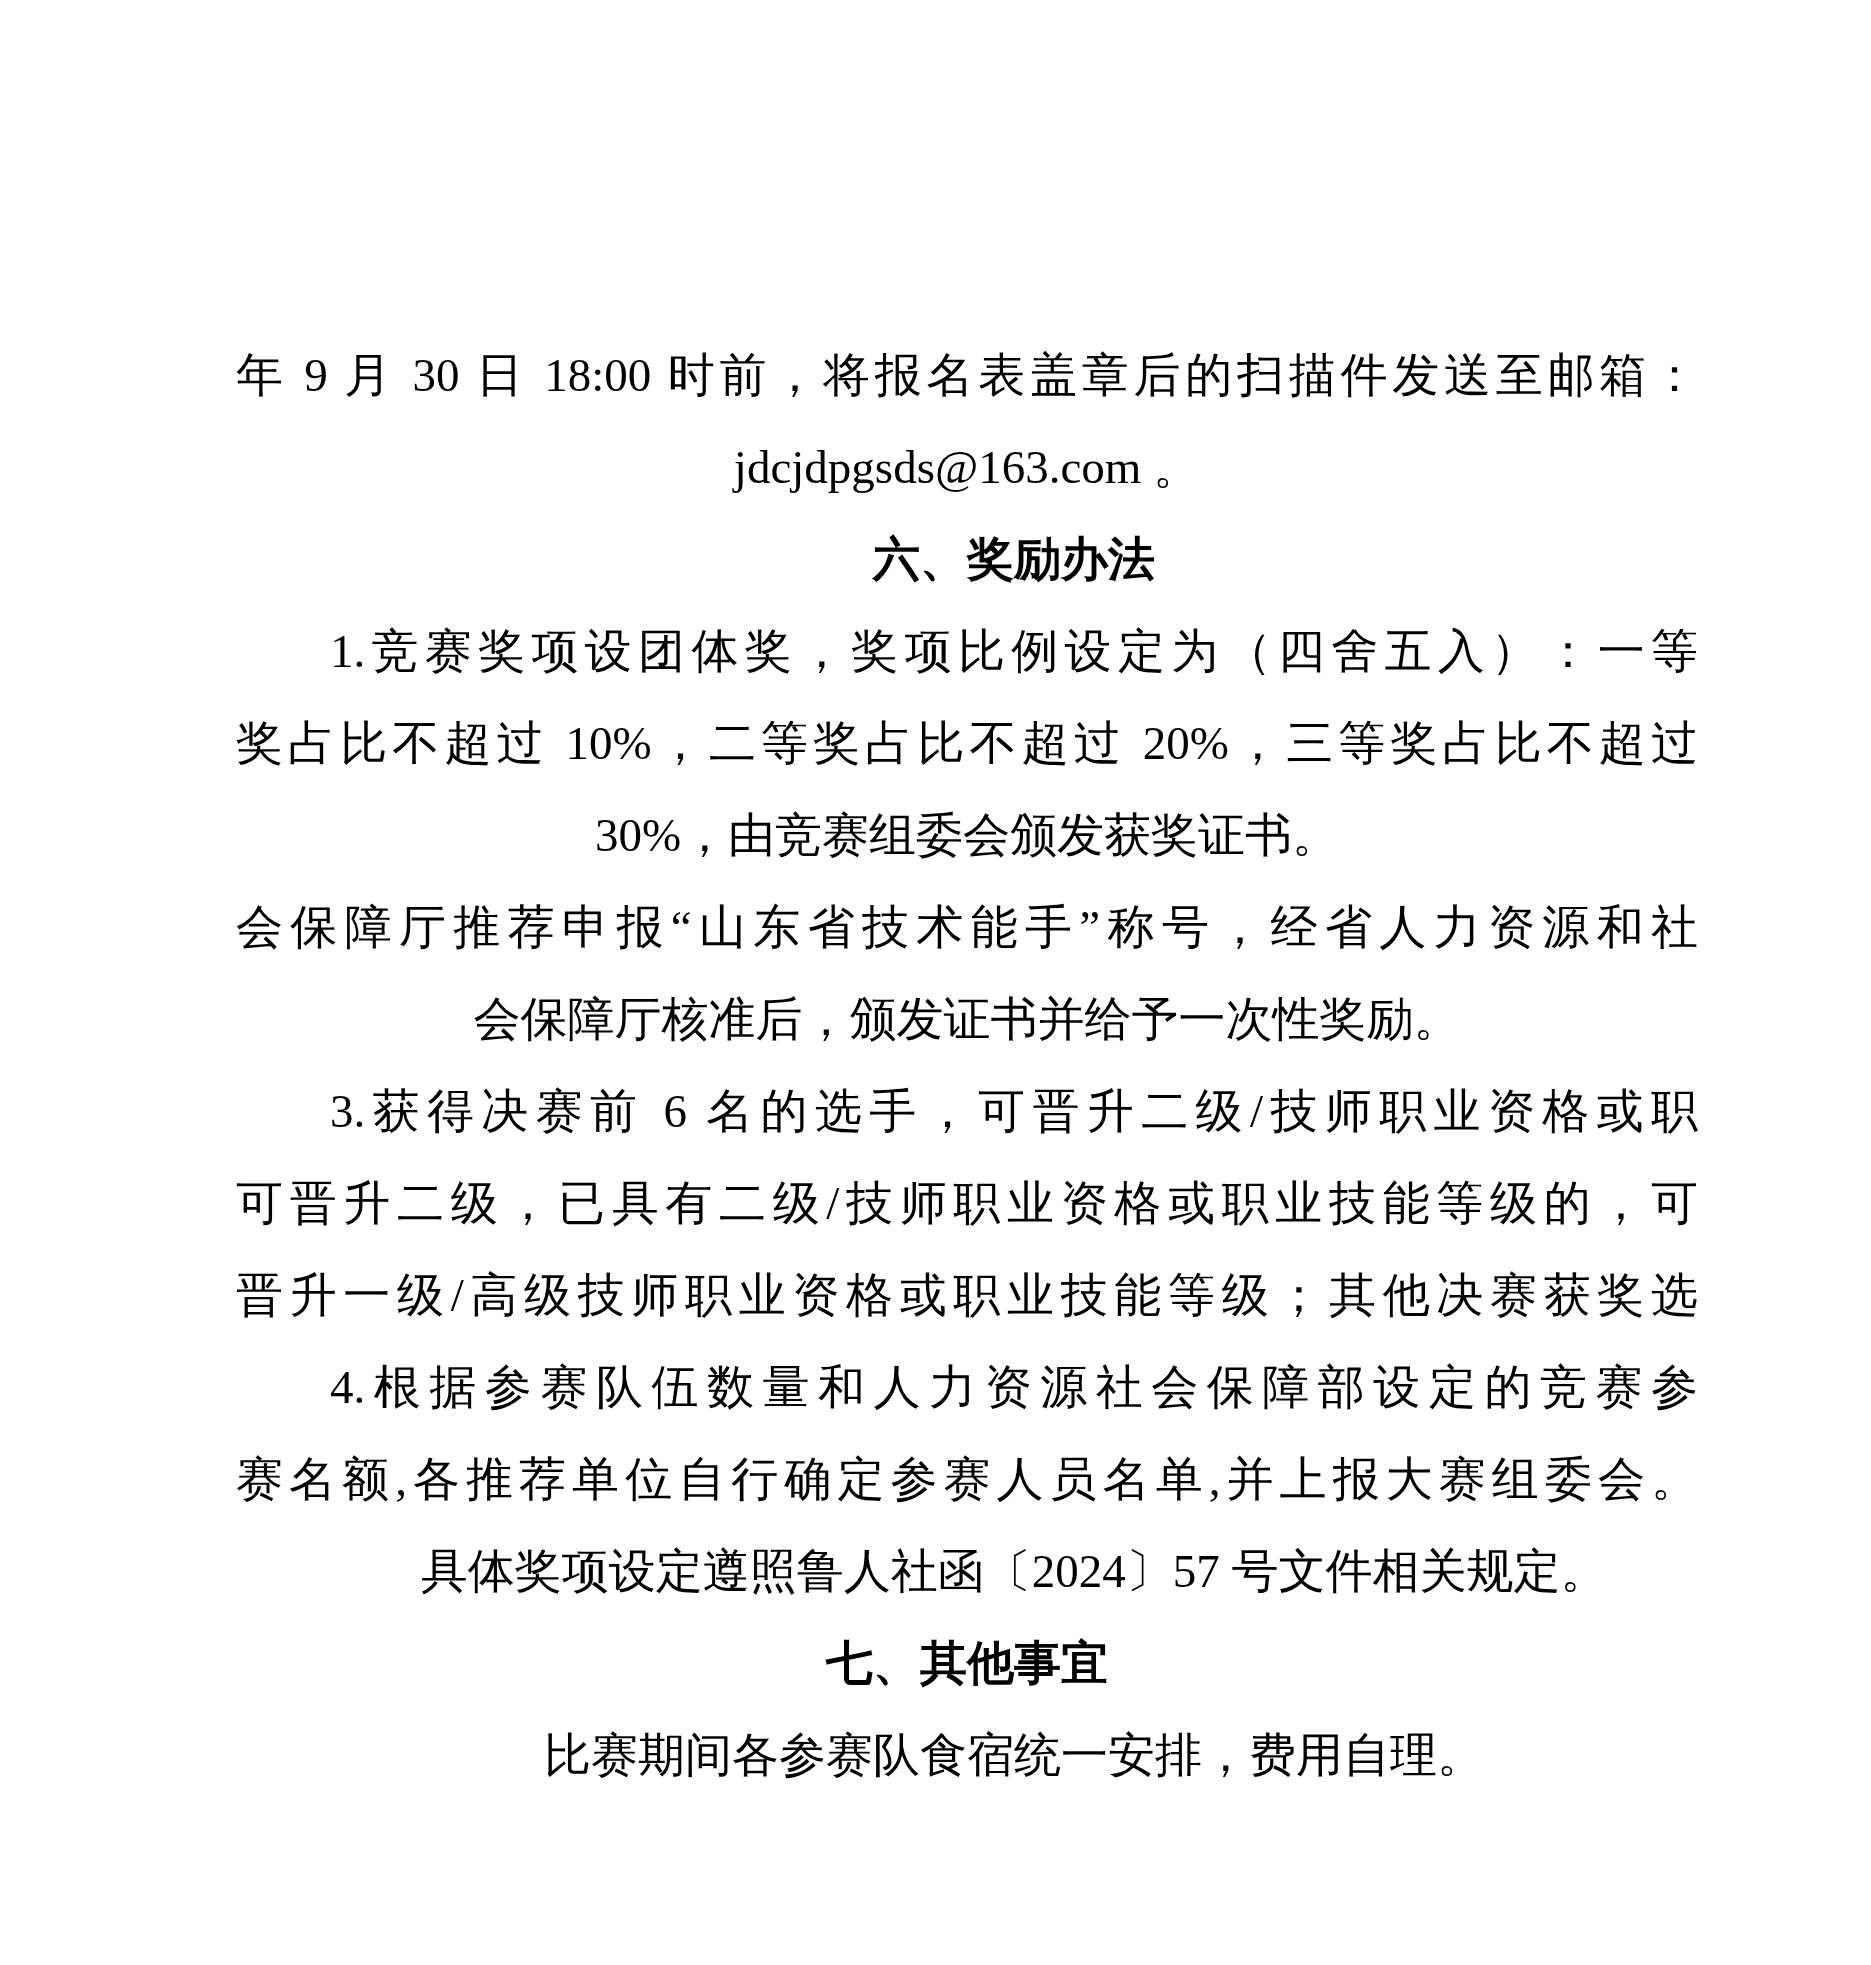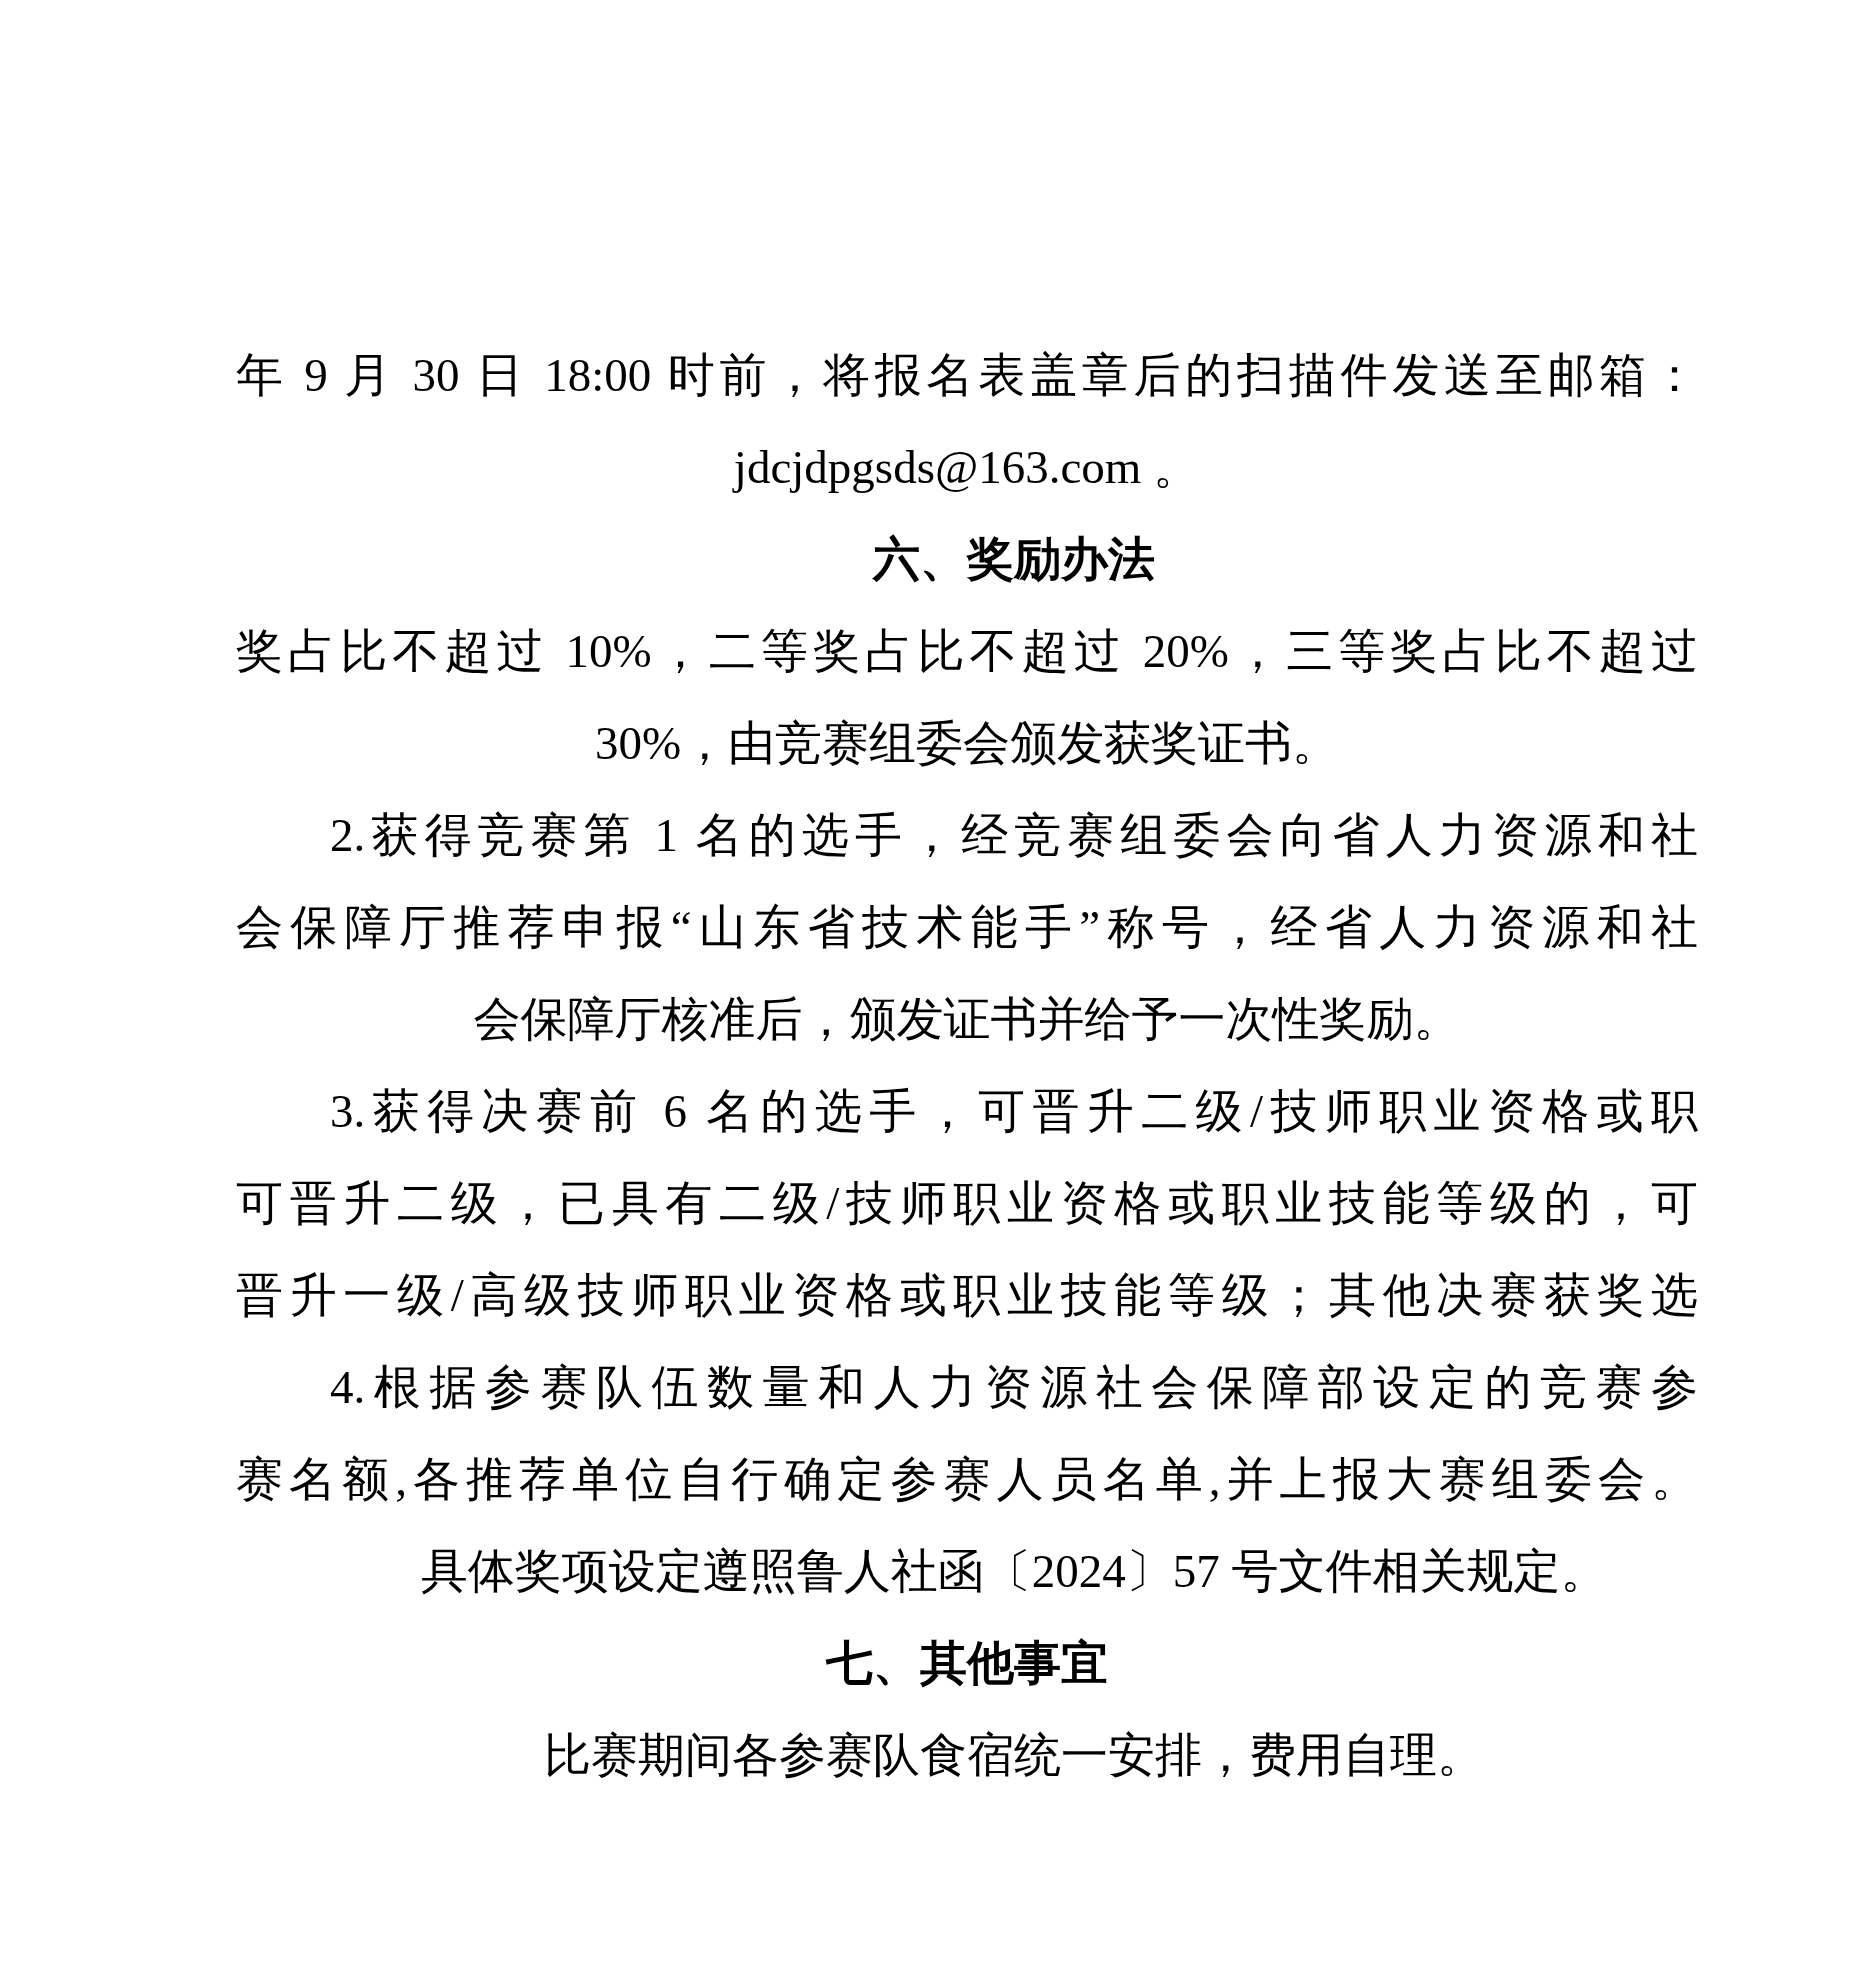--- a/index.html
+++ b/index.html
@@ -42,23 +42,23 @@
   }
 </style>
 </head>
 <body>
 
 <main>
   <div id="doc">
       <div class="line body just">年 9 月 30 日 18:00 时前，将报名表盖章后的扫描件发送至邮箱：</div>
       <div class="line body left">jdcjdpgsds@163.com 。</div>
       <div class="line h indent">六、奖励办法</div>
+      <div class="line body just indent">1.竞赛奖项设团体奖，奖项比例设定为（四舍五入）：一等</div>
       <div class="line body just">奖占比不超过 10%，二等奖占比不超过 20%，三等奖占比不超过</div>
       <div class="line body left">30%，由竞赛组委会颁发获奖证书。</div>
-      <div class="line body just indent">2.获得竞赛第 1 名的选手，经竞赛组委会向省人力资源和社</div>
       <div class="line body just">会保障厅推荐申报“山东省技术能手”称号，经省人力资源和社</div>
       <div class="line body left">会保障厅核准后，颁发证书并给予一次性奖励。</div>
       <div class="line body just indent">3.获得决赛前 6 名的选手，可晋升二级/技师职业资格或职</div>
       <div class="line body just">可晋升二级，已具有二级/技师职业资格或职业技能等级的，可</div>
       <div class="line body just">晋升一级/高级技师职业资格或职业技能等级；其他决赛获奖选</div>
       <div class="line body just indent">4.根据参赛队伍数量和人力资源社会保障部设定的竞赛参</div>
       <div class="line body just">赛名额,各推荐单位自行确定参赛人员名单,并上报大赛组委会。</div>
       <div class="line body left indent">具体奖项设定遵照鲁人社函〔2024〕57 号文件相关规定。</div>
       <div class="line h left">七、其他事宜</div>
       <div class="line body left indent">比赛期间各参赛队食宿统一安排，费用自理。</div>

